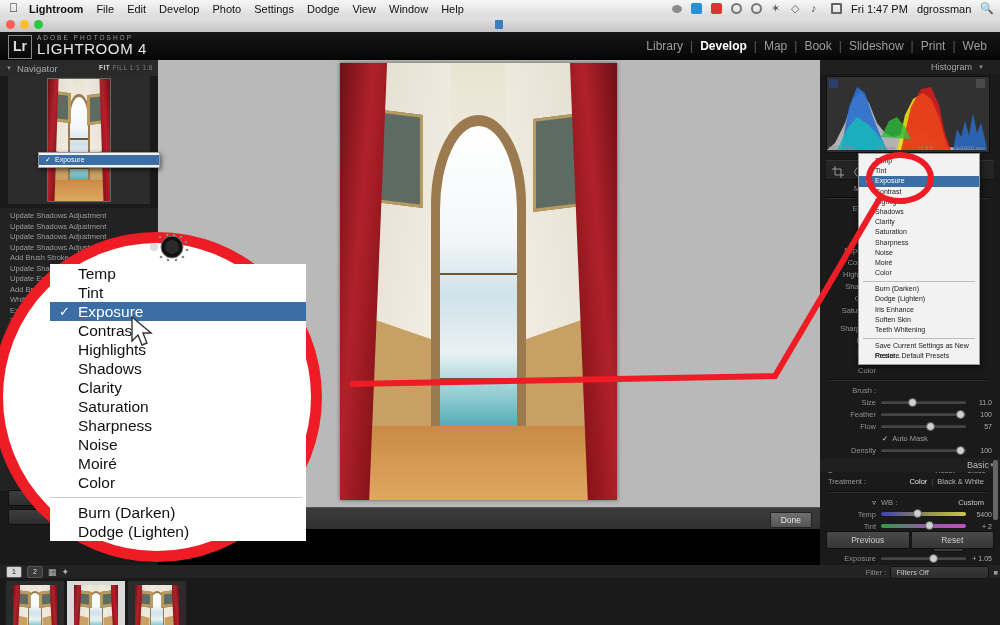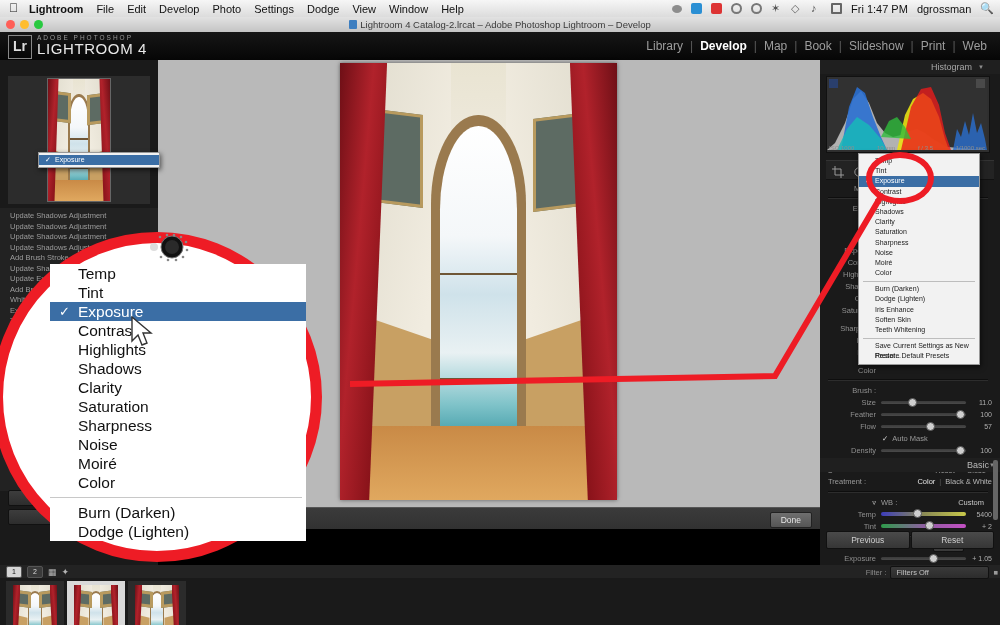--- a/index.html
+++ b/index.html
@@ -213,21 +213,21 @@
     </div>
   </div>
 
   <div class="titlebar">
     <div class="tlights">
       <span class="tl r"></span>
       <span class="tl y"></span>
       <span class="tl g"></span>
     </div>
     <div class="wintitle">
-      <span class="docicon"></span><span>Lightroom 4 Catalog-2.lrcat – Adobe Photoshop Lightroom – Develop</span>
+      <span class="docicon"></span>
     </div>
   </div>
 
   <div class="idbar">
     <div class="lrlogo">Lr</div>
     <div class="lrname">ADOBE PHOTOSHOP</div>
     <div class="lrname2">LIGHTROOM 4</div>
     <div class="modules">
       <span class="m">Library</span>
         <span class="sep">|</span>
@@ -241,20 +241,30 @@
         <span class="sep">|</span>
       <span class="m">Print</span>
         <span class="sep">|</span>
       <span class="m">Web</span>
     </div>
   </div>
 
   <div class="main">
 
     <div class="leftpanel">
+      <div class="panelhdr">
+        <span class="tri">▼</span>
+        <span>Navigator</span>
+        <span class="navmodes">
+          <b>FIT</b>
+          <span>FILL</span>
+          <span>1:1</span>
+          <span>1:8</span>
+        </span>
+      </div>
       <div class="navprev">
         <div style="width:62px;height:122px;position:relative;overflow:hidden;border:1px solid #666;">
           <div class="scene">
             <div class="ceil"></div>
               <div class="wallL"></div>
               <div class="wallR"></div>
             <div class="winframe"></div>
               <div class="winglass"></div>
             <div class="mullion" style="top:48%"></div>
               <div class="mullion" style="top:72%"></div>
@@ -472,21 +482,21 @@
 
       <div class="basichdr">
         <span>Basic</span>
         <span class="tri">▼</span>
       </div>
       <div class="basic">
         <div class="treat">
           <span class="lab" style="width:56px;text-align:left;padding-left:4px;">Treatment :</span>
           <span style="margin-left:auto;color:#e2e2e2;">Color</span>
           <span style="color:#5a5a5a;margin:0 4px;">|</span>
-          <span style="color:#b6b6b6;padding-right:0;">Black &amp; White</span>
+          <span style="color:#b6b6b6;padding-right:8px;">Black &amp; White</span>
         </div>
         <div class="sect-sep"></div>
         <div class="arow">
           <span class="lab" style="color:#cfcfcf;">▿</span>
           <span style="color:#9a9a9a;">WB :</span>
           <span style="margin-left:auto;color:#c8c8c8;padding-right:8px;">Custom</span>
         </div>
         <div class="arow">
           <span class="lab">Temp</span>
           <span class="gradtemp">

